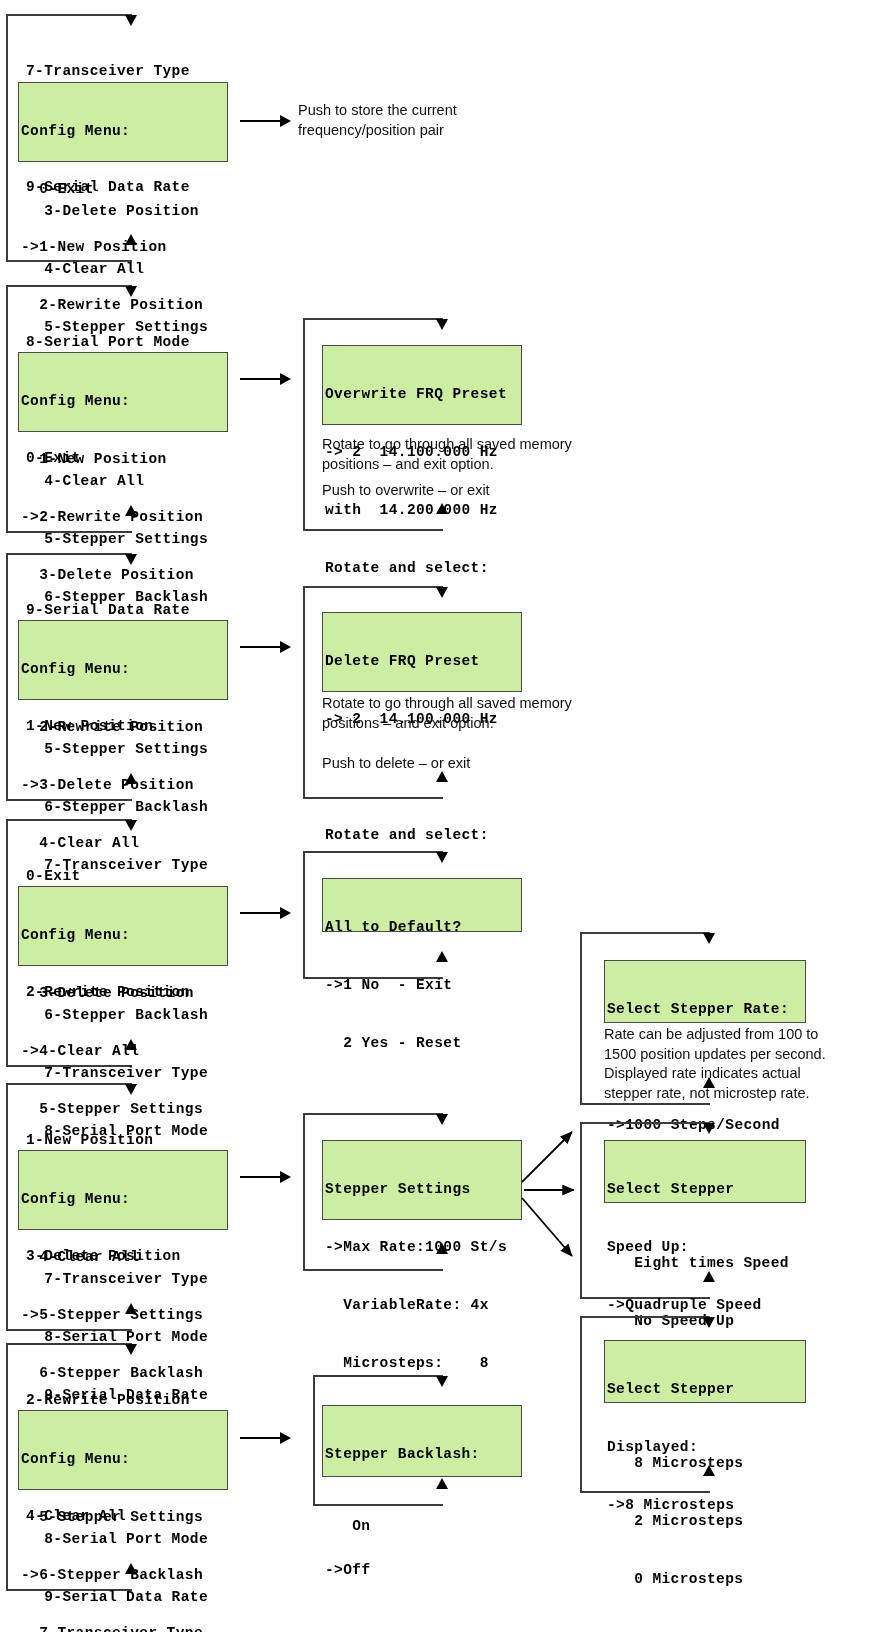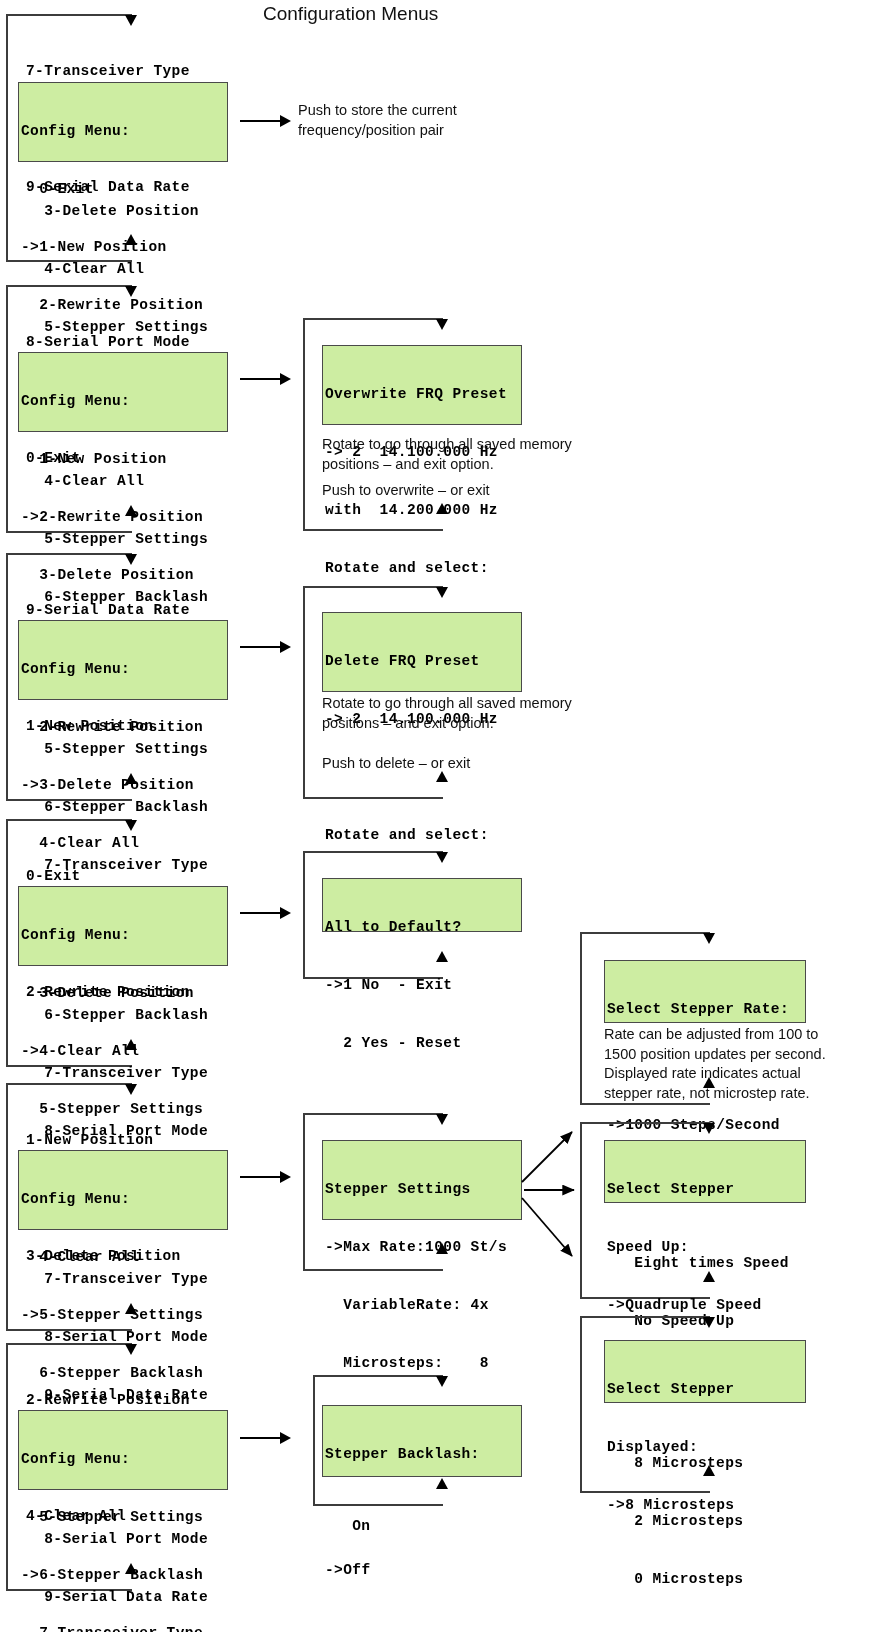--- a/index.html
+++ b/index.html
@@ -63,21 +63,20 @@
   .ar-d{width:0;height:0;border-left:6.5px solid transparent;border-right:6.5px solid transparent;border-top:11px solid #000;}
   .ar-u{width:0;height:0;border-left:6.5px solid transparent;border-right:6.5px solid transparent;border-bottom:11px solid #000;}
   .ar-r{width:0;height:0;border-top:6.5px solid transparent;border-bottom:6.5px solid transparent;border-left:11px solid #000;}
 
   svg.diag{position:absolute;overflow:visible;}
 </style>
 </head>
 <body>
 
 <div class="abs" id="header">
-  <div class="h-title">Configuration Menus</div>
 </div>
 
 <div class="abs" style="left:0;top:0;">
 
   <div class="abs vl" style="left:6px;top:14px;height:248px;"></div>
   <div class="abs hl" style="left:6px;top:14px;width:126px;"></div>
   <div class="abs hl" style="left:6px;top:260px;width:126px;"></div>
   <div class="abs ar-d" style="left:125px;top:15px;"></div>
   <div class="abs ar-u" style="left:125px;top:234px;"></div>
 

